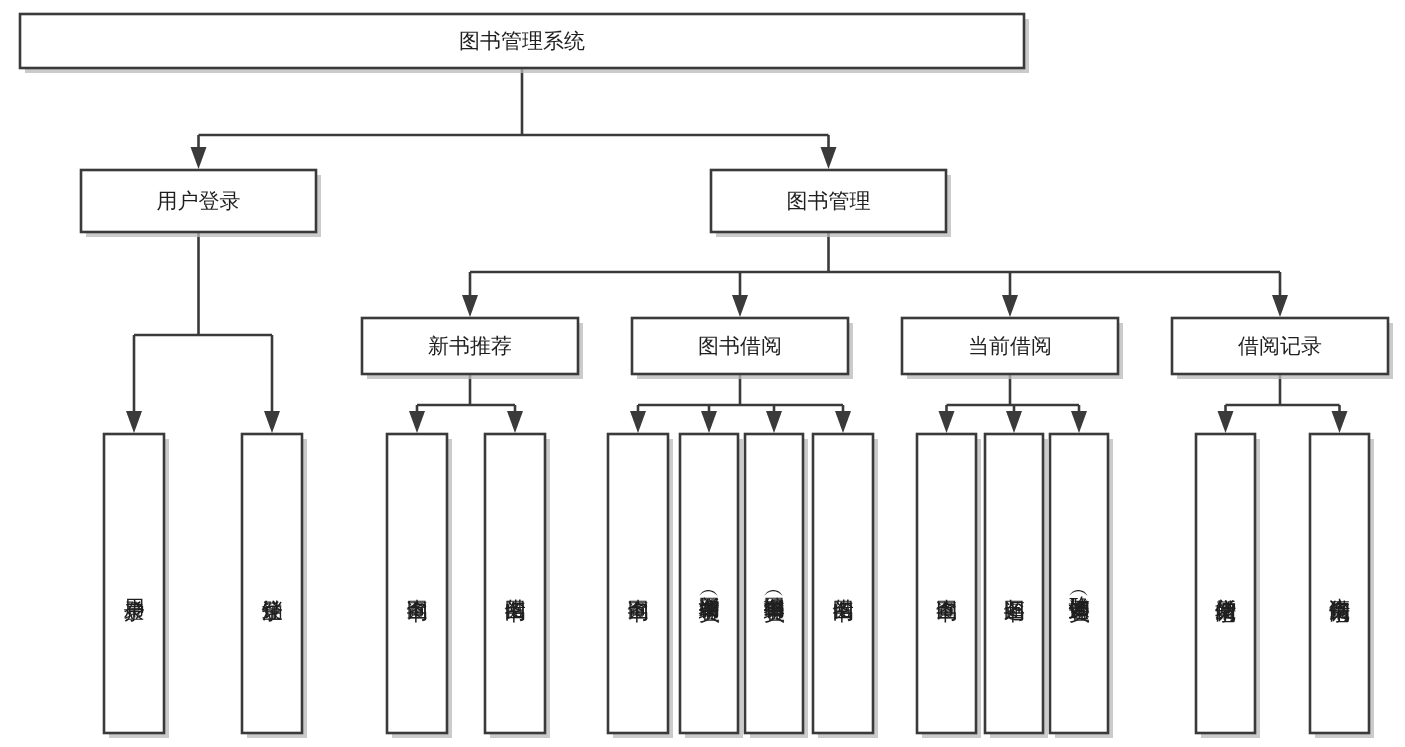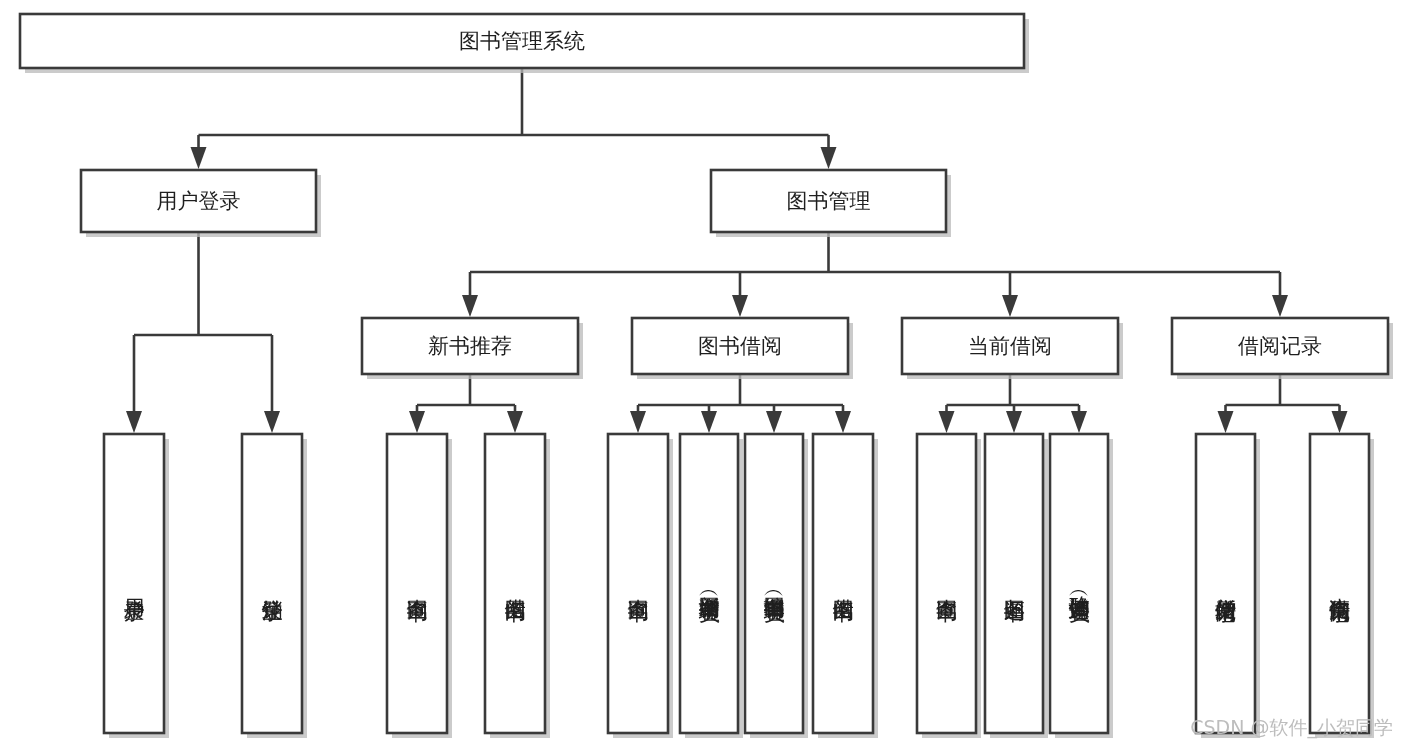--- a/index.html
+++ b/index.html
@@ -228,15 +228,14 @@
         <div class="leaf-label">确认归还（管理员）</div>
       </div>
       <div class="leaf-label-wrap" style="left: 1196px; top: 434px; width: 59px; height: 299px;">
         <div class="leaf-label">新增借阅记录</div>
       </div>
       <div class="leaf-label-wrap" style="left: 1310px; top: 434px; width: 59px; height: 299px;">
         <div class="leaf-label">查询借阅记录</div>
       </div>
     </div>
 
-  <div class="watermark">CSDN @软件_小贺同学</div>
 
 </div>
 
 </body></html>

